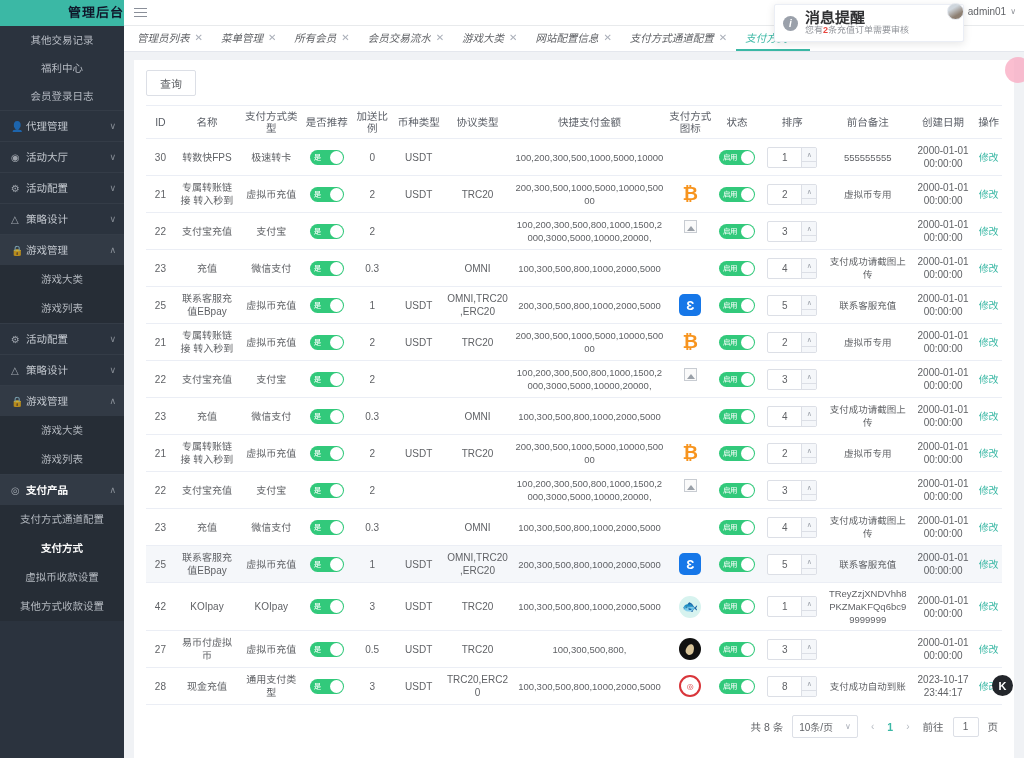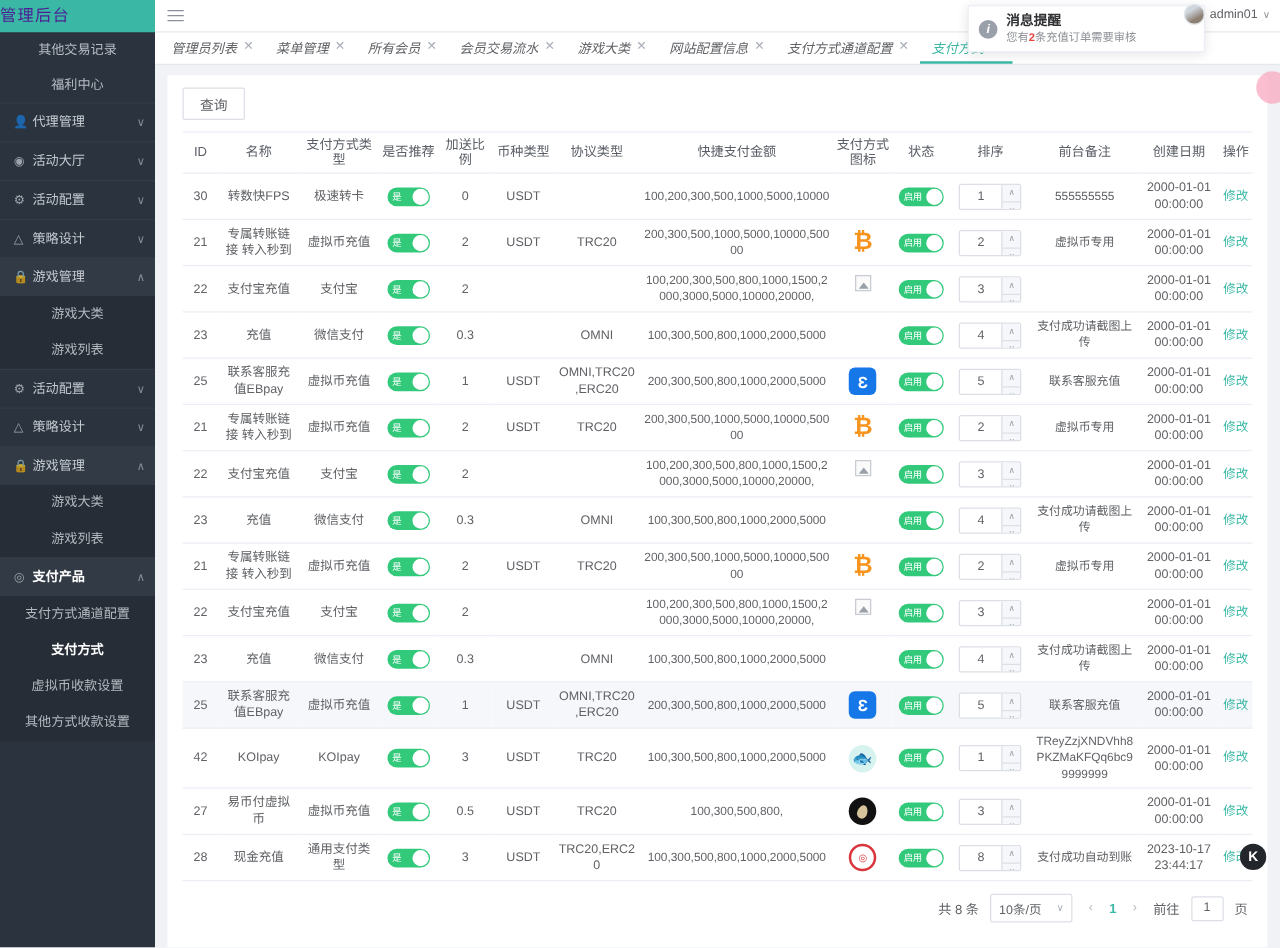--- a/index.html
+++ b/index.html
@@ -17,22 +17,22 @@
   
   .sidebar {
     width: 124px; min-width: 124px; height: 758px;
     background: #2b333e;
     overflow: hidden;
     position: relative;
   }
   .logo {
     height: 26px; line-height: 26px;
     background: #3bb8a5;
-    color: #4c1d95; text-align: left;
-    font-size: 13px; font-weight: normal;
+    color: #0f172a; text-align: right;
+    font-size: 13px; font-weight: bold;
     letter-spacing: 1px;
   }
   .sb-sub {
     height: 28px; line-height: 28px;
     text-align: center;
     color: #b7bcc4; font-size: 10.5px;
     background: #2b333e;
   }
   .sb-group {
     height: 31px; line-height: 31px;
@@ -95,21 +95,21 @@
     display: flex; align-items: center;
     padding: 0 8px; z-index: 20;
   }
   .notif .ico {
     width: 15px; height: 15px; border-radius: 50%;
     background: #9aa0aa; color: #fff;
     font-size: 10px; font-style: italic; font-weight: bold;
     display: flex; align-items: center; justify-content: center;
     margin-right: 7px; flex: none;
   }
-  .notif .ntitle { font-size: 11px; color: #303133; font-weight: bold; line-height: 13px; }
+  .notif .ntitle { font-size: 15px; color: #303133; font-weight: bold; line-height: 13px; }
   .notif .nbody { font-size: 9px; color: #909399; line-height: 12px; }
   .notif .nbody b { color: #e8443c; }
 
   .userbox {
     position: absolute; top: 3px; right: 8px;
     display: flex; align-items: center; z-index: 21;
   }
   .avatar {
     width: 17px; height: 17px; border-radius: 50%;
     background: linear-gradient(150deg,#cfd6dd 30%,#8d7f72 70%);
@@ -254,20 +254,21 @@
 </head>
 <body>
 
 <div class="app">
 
   <aside class="sidebar">
     <div class="logo">管理后台</div>
 
     <div class="sb-sub">其他交易记录</div>
     <div class="sb-sub">福利中心</div>
+    <div class="sb-sub">会员登录日志</div>
 
     <div class="sb-group">
       <span class="gi">👤</span>
       <span class="gl">代理管理</span>
       <span class="ga">∨</span>
     </div>
     <div class="sb-group">
       <span class="gi">◉</span>
       <span class="gl">活动大厅</span>
       <span class="ga">∨</span>

